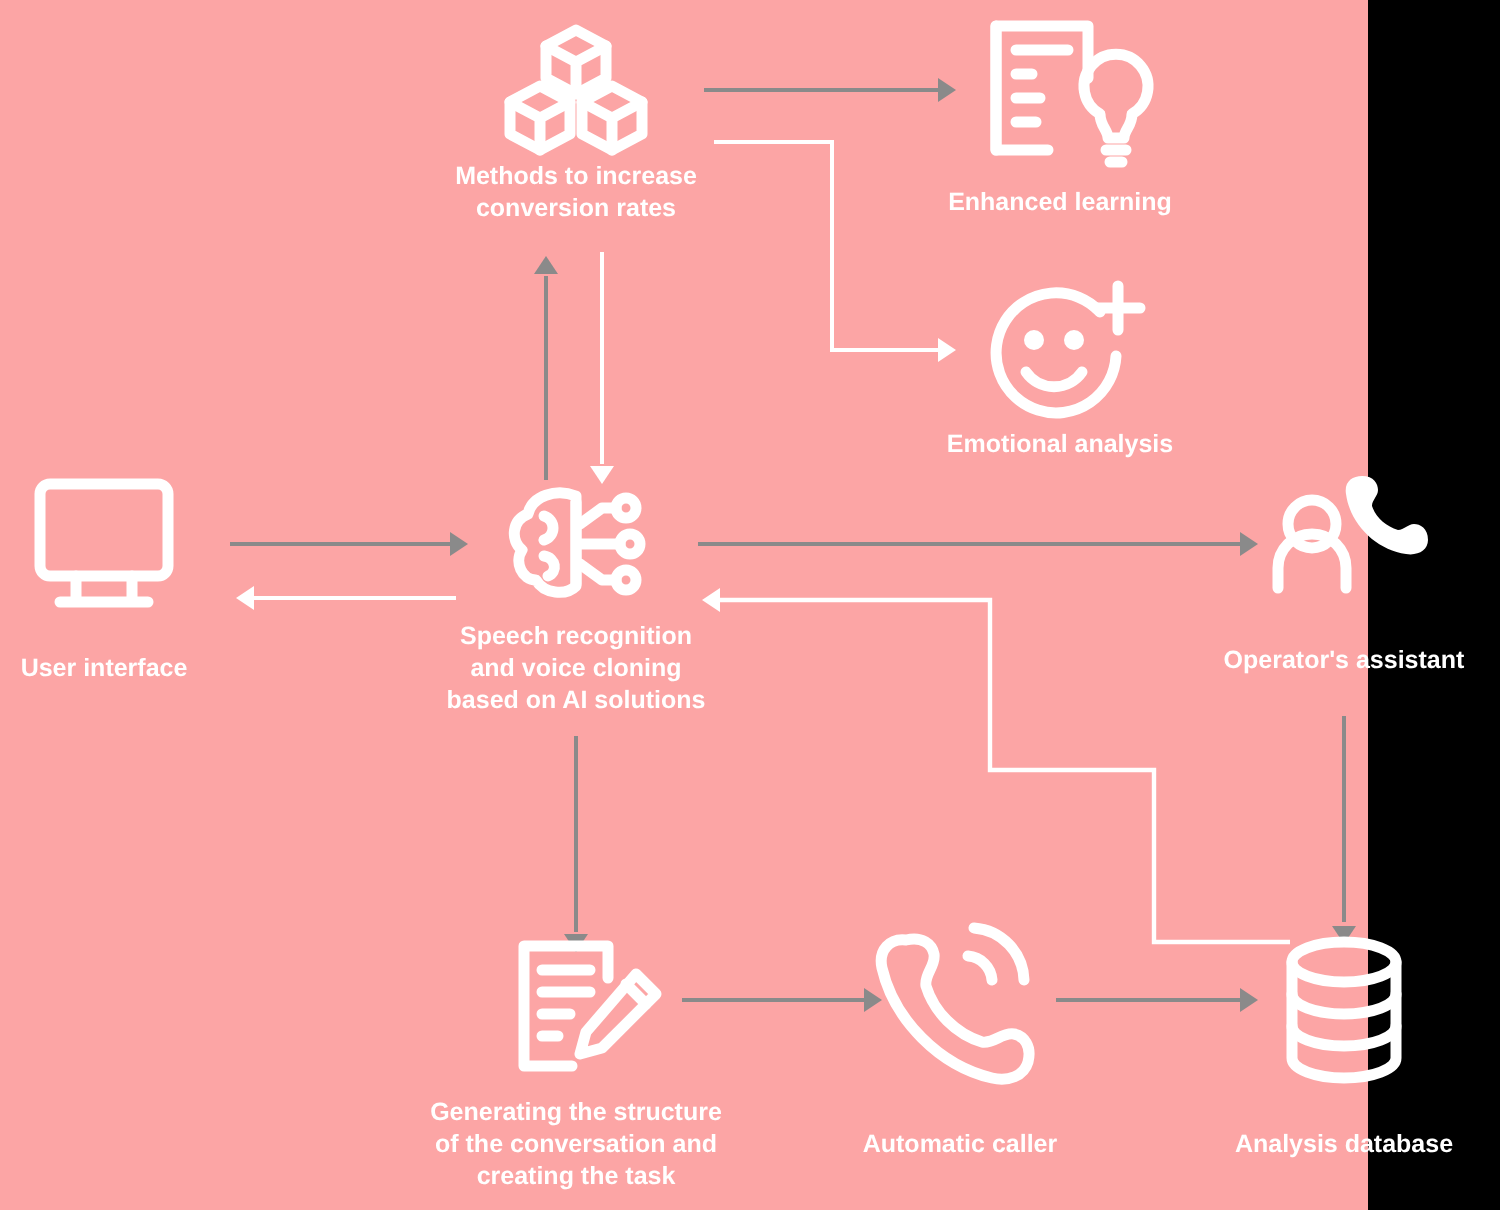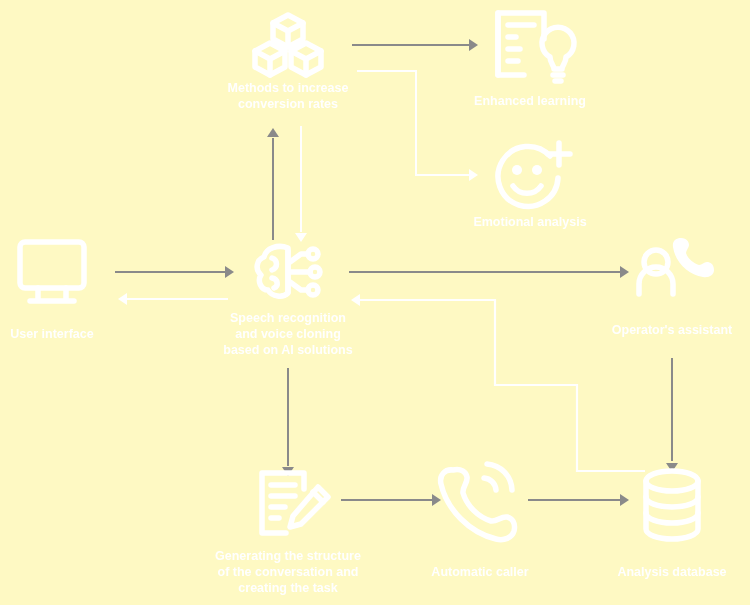--- a/index.html
+++ b/index.html
@@ -9,23 +9,23 @@
     background: #000000;
   }
   body {
     width: 750px;
     height: 605px;
     overflow: hidden;
     font-family: "Liberation Sans", sans-serif;
   }
   #diagram-root {
     position: relative;
-    width: 750px;
+    width: 684px;
     height: 605px;
-    background: #fef9c3;
+    background: #fca5a5;
   }
   svg.diagram-canvas {
     position: absolute;
     top: 0;
     left: 0;
     width: 750px;
     height: 605px;
     display: block;
   }
   .node-label {

